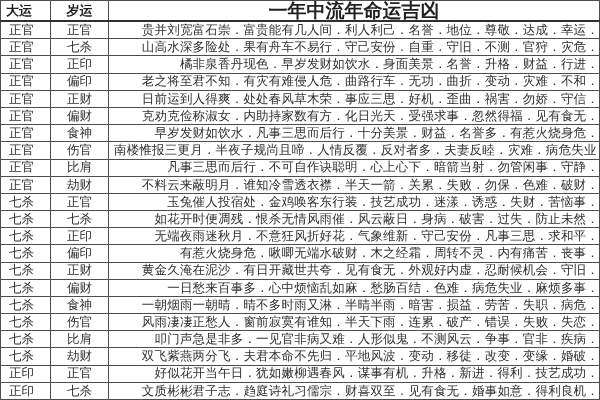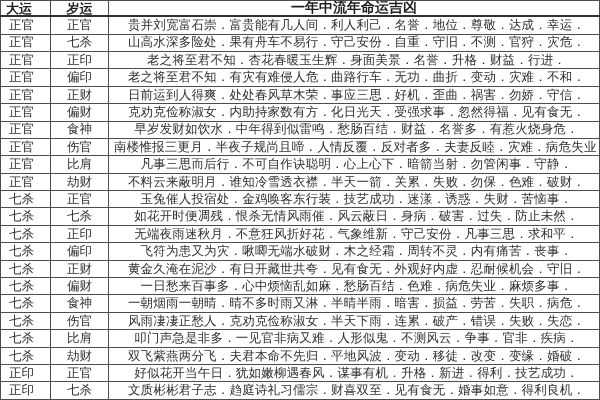--- a/index.html
+++ b/index.html
@@ -24,24 +24,24 @@
     line-height:1;
   }
   thead th{
     font-weight:bold;
     font-size:13px;
     border-bottom:2px solid #2f2f2f;
     color:#1f1f1f;
   }
   th.h1{text-align:left;padding-left:5px;}
   th.h2{text-align:center;}
-  th.h3{text-align:center;font-size:14px;}
+  th.h3{text-align:center;font-size:19px;}
   td.c1{text-align:left;padding-left:8px;}
   td.c2{text-align:center;}
-  td.c3{text-align:center;padding-left:5px;letter-spacing:0.2px;}
+  td.c3{text-align:right;padding-left:5px;letter-spacing:0.2px;}
 </style>
 </head>
 <body>
 
 <table>
   <colgroup>
     <col class="c1">
     <col class="c2">
     <col class="c3">
   </colgroup>
@@ -59,41 +59,41 @@
         <td class="c3">贵并刘宽富石崇．富贵能有几人间．利人利己．名誉．地位．尊敬．达成．幸运．</td>
       </tr>
       <tr>
         <td class="c1">正官</td>
         <td class="c2">七杀</td>
         <td class="c3">山高水深多险处．果有舟车不易行．守己安份．自重．守旧．不测．官狩．灾危．</td>
       </tr>
       <tr>
         <td class="c1">正官</td>
         <td class="c2">正印</td>
-        <td class="c3">老之将至君不知．杏花春暖玉生辉．身面美景．名誉．升格．财益．行进．</td>
+        <td class="c3">橘非泉香丹现色．早岁发财如饮水．身面美景．名誉．升格．财益．行进．</td>
       </tr>
       <tr>
         <td class="c1">正官</td>
         <td class="c2">偏印</td>
         <td class="c3">老之将至君不知．有灾有难侵人危．曲路行车．无功．曲折．变动．灾难．不和．</td>
       </tr>
       <tr>
         <td class="c1">正官</td>
         <td class="c2">正财</td>
         <td class="c3">日前运到人得爽．处处春风草木荣．事应三思．好机．歪曲．祸害．勿娇．守信．</td>
       </tr>
       <tr>
         <td class="c1">正官</td>
         <td class="c2">偏财</td>
         <td class="c3">克劝克俭称淑女．内助持家数有方．化日光天．受强求事．忽然得福．见有食无．</td>
       </tr>
       <tr>
         <td class="c1">正官</td>
         <td class="c2">食神</td>
-        <td class="c3">早岁发财如饮水．中年得到似雷鸣．愁肠百结．财益．名誉多．有惹火烧身危．</td>
+        <td class="c3">早岁发财如饮水．凡事三思而后行．十分美景．财益．名誉多．有惹火烧身危．</td>
       </tr>
       <tr>
         <td class="c1">正官</td>
         <td class="c2">伤官</td>
         <td class="c3">南楼惟报三更月．半夜子规尚且啼．人情反覆．反对者多．夫妻反睦．灾难．病危失业．</td>
       </tr>
       <tr>
         <td class="c1">正官</td>
         <td class="c2">比肩</td>
         <td class="c3">凡事三思而后行．不可自作诀聪明．心上心下．暗箭当射．勿管闲事．守静．</td>
@@ -114,41 +114,41 @@
         <td class="c3">如花开时便凋残．恨杀无情风雨催．风云蔽日．身病．破害．过失．防止未然．</td>
       </tr>
       <tr>
         <td class="c1">七杀</td>
         <td class="c2">正印</td>
         <td class="c3">无端夜雨迷秋月．不意狂风折好花．气象维新．守己安份．凡事三思．求和平．</td>
       </tr>
       <tr>
         <td class="c1">七杀</td>
         <td class="c2">偏印</td>
-        <td class="c3">飞符为患又为灾．啾唧无端水破财．木之经霜．周转不灵．内有痛苦．丧事．</td>
+        <td class="c3">有惹火烧身危．啾唧无端水破财．木之经霜．周转不灵．内有痛苦．丧事．</td>
       </tr>
       <tr>
         <td class="c1">七杀</td>
         <td class="c2">正财</td>
         <td class="c3">黄金久淹在泥沙．有日开藏世共夸．见有食无．外观好内虚．忍耐候机会．守旧．</td>
       </tr>
       <tr>
         <td class="c1">七杀</td>
         <td class="c2">偏财</td>
         <td class="c3">一日愁来百事多．心中烦恼乱如麻．愁肠百结．色难．病危失业．麻烦多事．</td>
       </tr>
       <tr>
         <td class="c1">七杀</td>
         <td class="c2">食神</td>
         <td class="c3">一朝烟雨一朝晴．晴不多时雨又淋．半晴半雨．暗害．损益．劳苦．失职．病危．</td>
       </tr>
       <tr>
         <td class="c1">七杀</td>
         <td class="c2">伤官</td>
-        <td class="c3">风雨凄凄正愁人．克劝克俭称淑女．半天下雨．连累．破产．错误．失败．失恋．</td>
+        <td class="c3">风雨凄凄正愁人．窗前寂寞有谁知．半天下雨．连累．破产．错误．失败．失恋．</td>
       </tr>
       <tr>
         <td class="c1">七杀</td>
         <td class="c2">比肩</td>
         <td class="c3">叩门声急是非多．一见官非病又难．人形似鬼．不测风云．争事．官非．疾病．</td>
       </tr>
       <tr>
         <td class="c1">七杀</td>
         <td class="c2">劫财</td>
         <td class="c3">双飞紫燕两分飞．夫君本命不先归．平地风波．变动．移徒．改变．变缘．婚破．</td>

